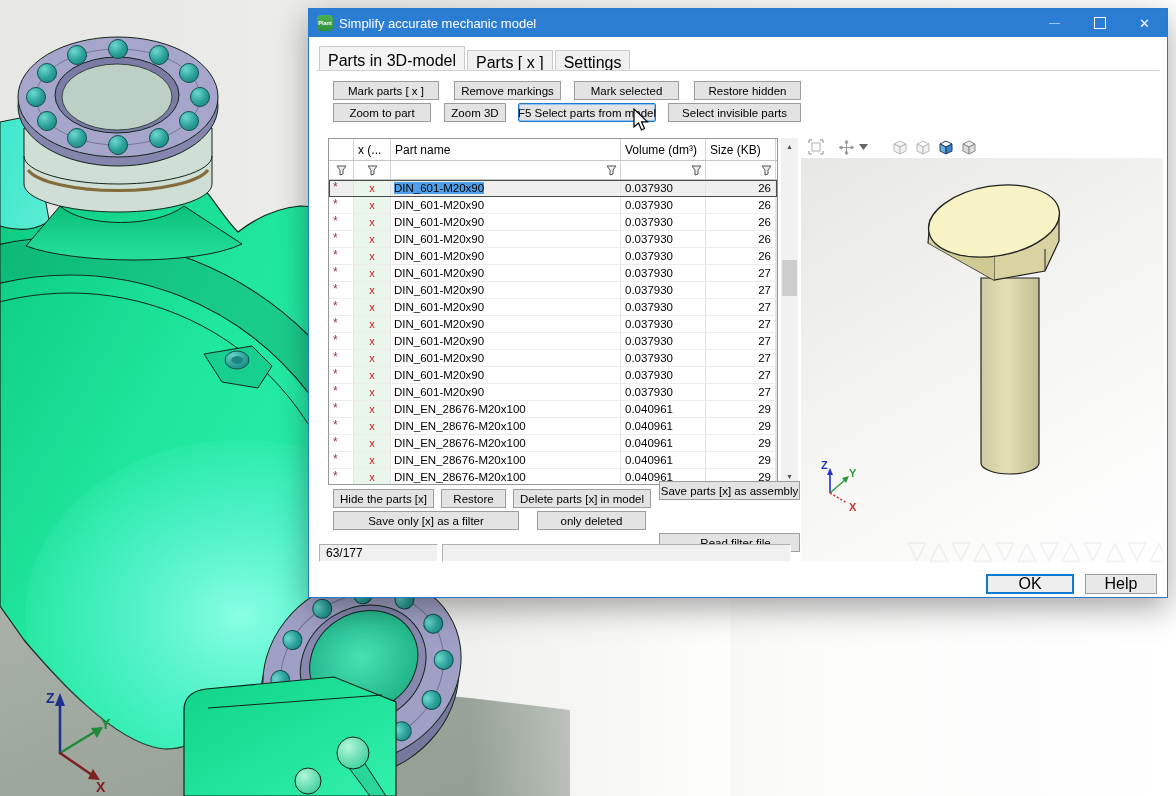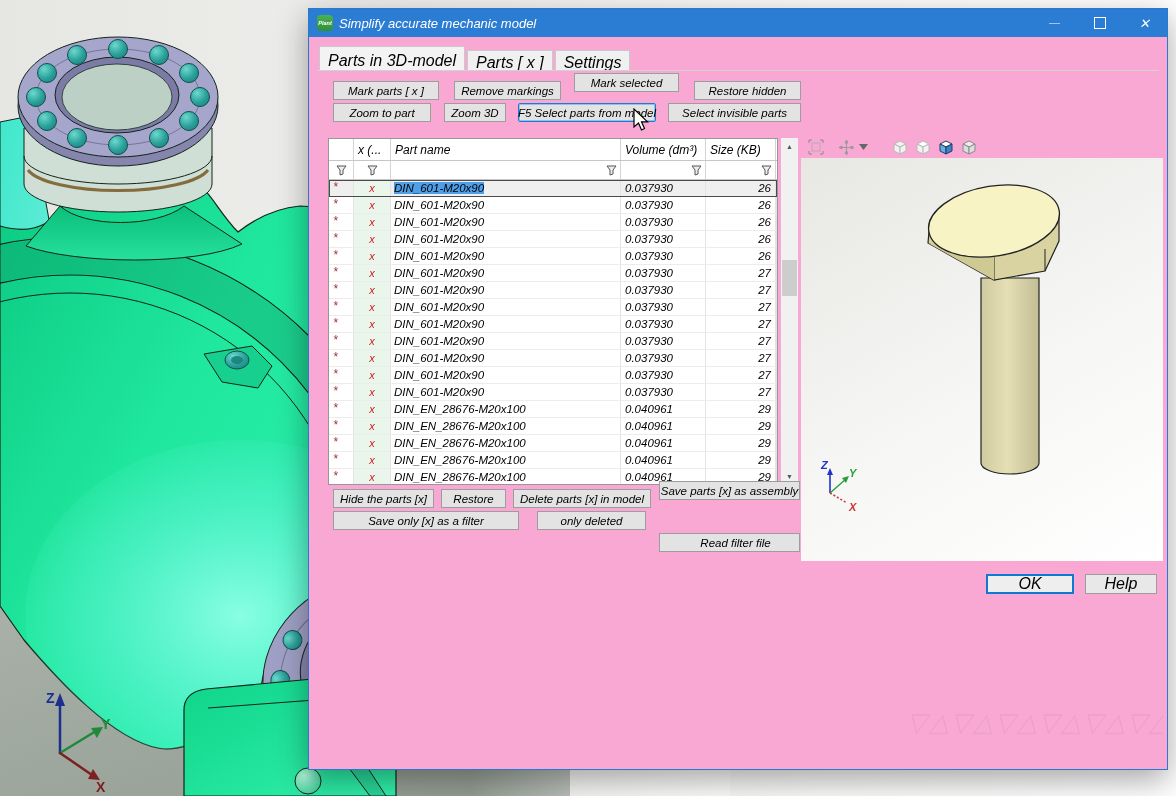--- a/index.html
+++ b/index.html
@@ -1,23 +1,23 @@
 <!DOCTYPE html>
 <html><head>
 <meta charset="utf-8">
 <style>
   html,body{margin:0;padding:0;background:#777;}
   .stage{position:relative;width:1176px;height:796px;overflow:hidden;
          font-family:"Liberation Sans",sans-serif;background:#e6e6e3;}
   .scene{position:absolute;left:0;top:0;}
 
   
-  .dialog{position:absolute;left:308px;top:8px;width:860px;height:762px;
-          background:#f9a8d4;border:1px solid #2879d0;box-sizing:border-box;
-          box-shadow:0 10px 30px rgba(0,0,0,.35);font-style:italic;}
+  .dialog{position:absolute;left:308px;top:8px;width:860px;height:590px;
+          background:#ffffff;border:1px solid #2879d0;box-sizing:border-box;
+          box-shadow:0 10px 30px rgba(0,0,0,.35);}
   .tbar{height:28px;background:#2b7cd3;display:flex;align-items:center;color:#fff;}
   .appicon{width:16px;height:16px;border-radius:4px;margin:0 6px 0 8px;flex:none;
            background:linear-gradient(#4cb152,#2f8f3c);color:#fff;font-size:5.5px;
            font-weight:bold;display:flex;align-items:center;justify-content:center;}
   .ttext{font-size:13px;flex:1;white-space:nowrap;}
   .wbtn{width:45px;height:28px;display:flex;align-items:center;justify-content:center;color:#fff;}
   .mingl{width:11px;height:1px;background:#9dc6ee;}
   .maxgl{width:10px;height:10px;border:1px solid #fff;}
   .xgl{font-size:13px;line-height:13px;}
 
@@ -254,21 +254,21 @@
     <div class="tabs" id="tabs">
         <div class="tab active">Parts in 3D-model</div>
         <div class="tab">Parts [ x ]</div>
         <div class="tab">Settings</div>
       </div>
     <div class="tabline"></div>
 
     <div id="toolbtns">
         <div class="btn" style="left: 24px; top: 72px; width: 106px;">Mark parts [ x ]</div>
         <div class="btn" style="left: 145px; top: 72px; width: 107px;">Remove markings</div>
-        <div class="btn" style="left: 265px; top: 64px; width: 105px;">Mark selected</div>
+        <div class="btn" style="left: 265px; top: 72px; width: 105px;">Mark selected</div>
         <div class="btn" style="left: 385px; top: 72px; width: 107px;">Restore hidden</div>
         <div class="btn" style="left: 24px; top: 94px; width: 98px;">Zoom to part</div>
         <div class="btn" style="left: 135px; top: 94px; width: 62px;">Zoom 3D</div>
         <div class="btn focused" style="left: 209px; top: 94px; width: 138px;">F5 Select parts from model</div>
         <div class="btn" style="left: 359px; top: 94px; width: 133px;">Select invisible parts</div>
       </div>
 
     <div class="grid">
       <div class="ghead">
         <div class="gc c0 hname"></div>
@@ -535,20 +535,24 @@
     <div id="actionbtns">
         <div class="btn" style="left: 24px; top: 480px; width: 101px;">Hide the parts [x]</div>
         <div class="btn" style="left: 132px; top: 480px; width: 65px;">Restore</div>
         <div class="btn" style="left: 204px; top: 480px; width: 138px;">Delete parts [x] in model</div>
         <div class="btn" style="left: 350px; top: 472px; width: 141px;">Save parts [x] as assembly</div>
         <div class="btn" style="left: 24px; top: 502px; width: 186px;">Save only [x] as a filter</div>
         <div class="btn" style="left: 228px; top: 502px; width: 109px;">only deleted</div>
         <div class="btn" style="left: 350px; top: 524px; width: 141px; padding-left: 12px;">Read filter file</div>
       </div>
 
+    <div class="sbar">
+      <div class="spanel sp1">63/177</div>
+      <div class="spanel sp2"></div>
+    </div>
 
     <div class="preview">
       <div class="pvtoolbar">
         <span class="pvi" style="margin-left:7px">
           <svg width="16" height="16" viewBox="0 0 16 16">
               <path d="M1,4 V1 H4 M12,1 H15 V4 M15,12 V15 H12 M4,15 H1 V12" fill="none" stroke="#8a8a8a"></path>
               <rect x="4" y="4" width="8" height="8" fill="none" stroke="#b0b0b0"></rect>
             </svg>
           </span>
         <span class="pvi" style="margin-left:10px">

